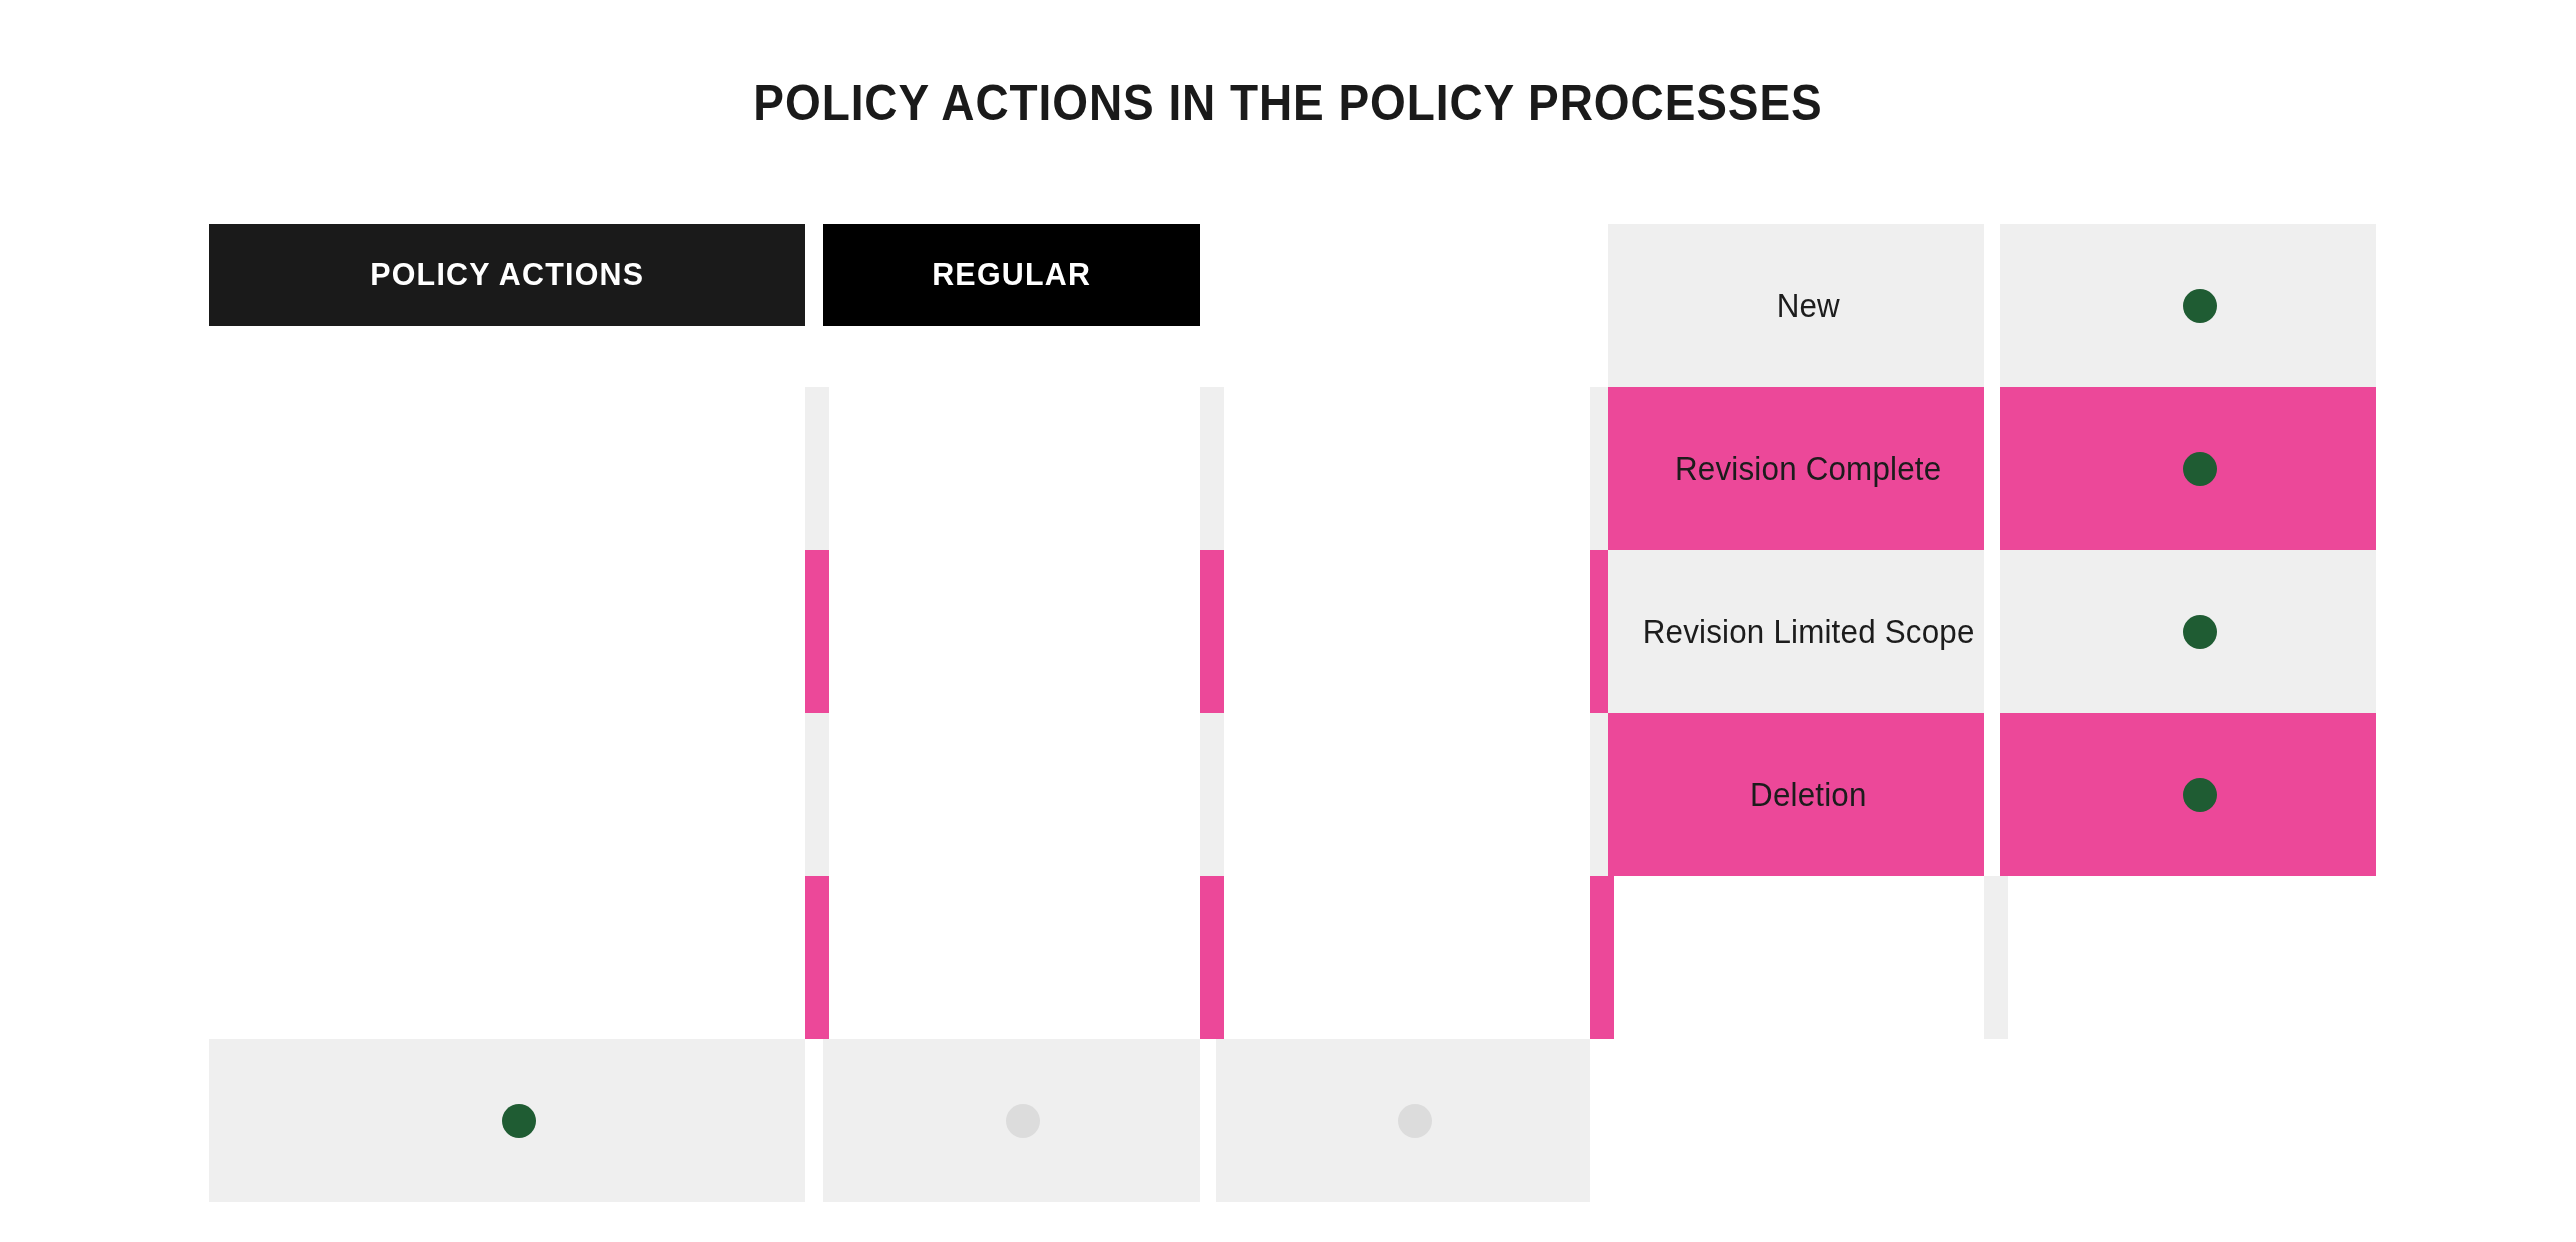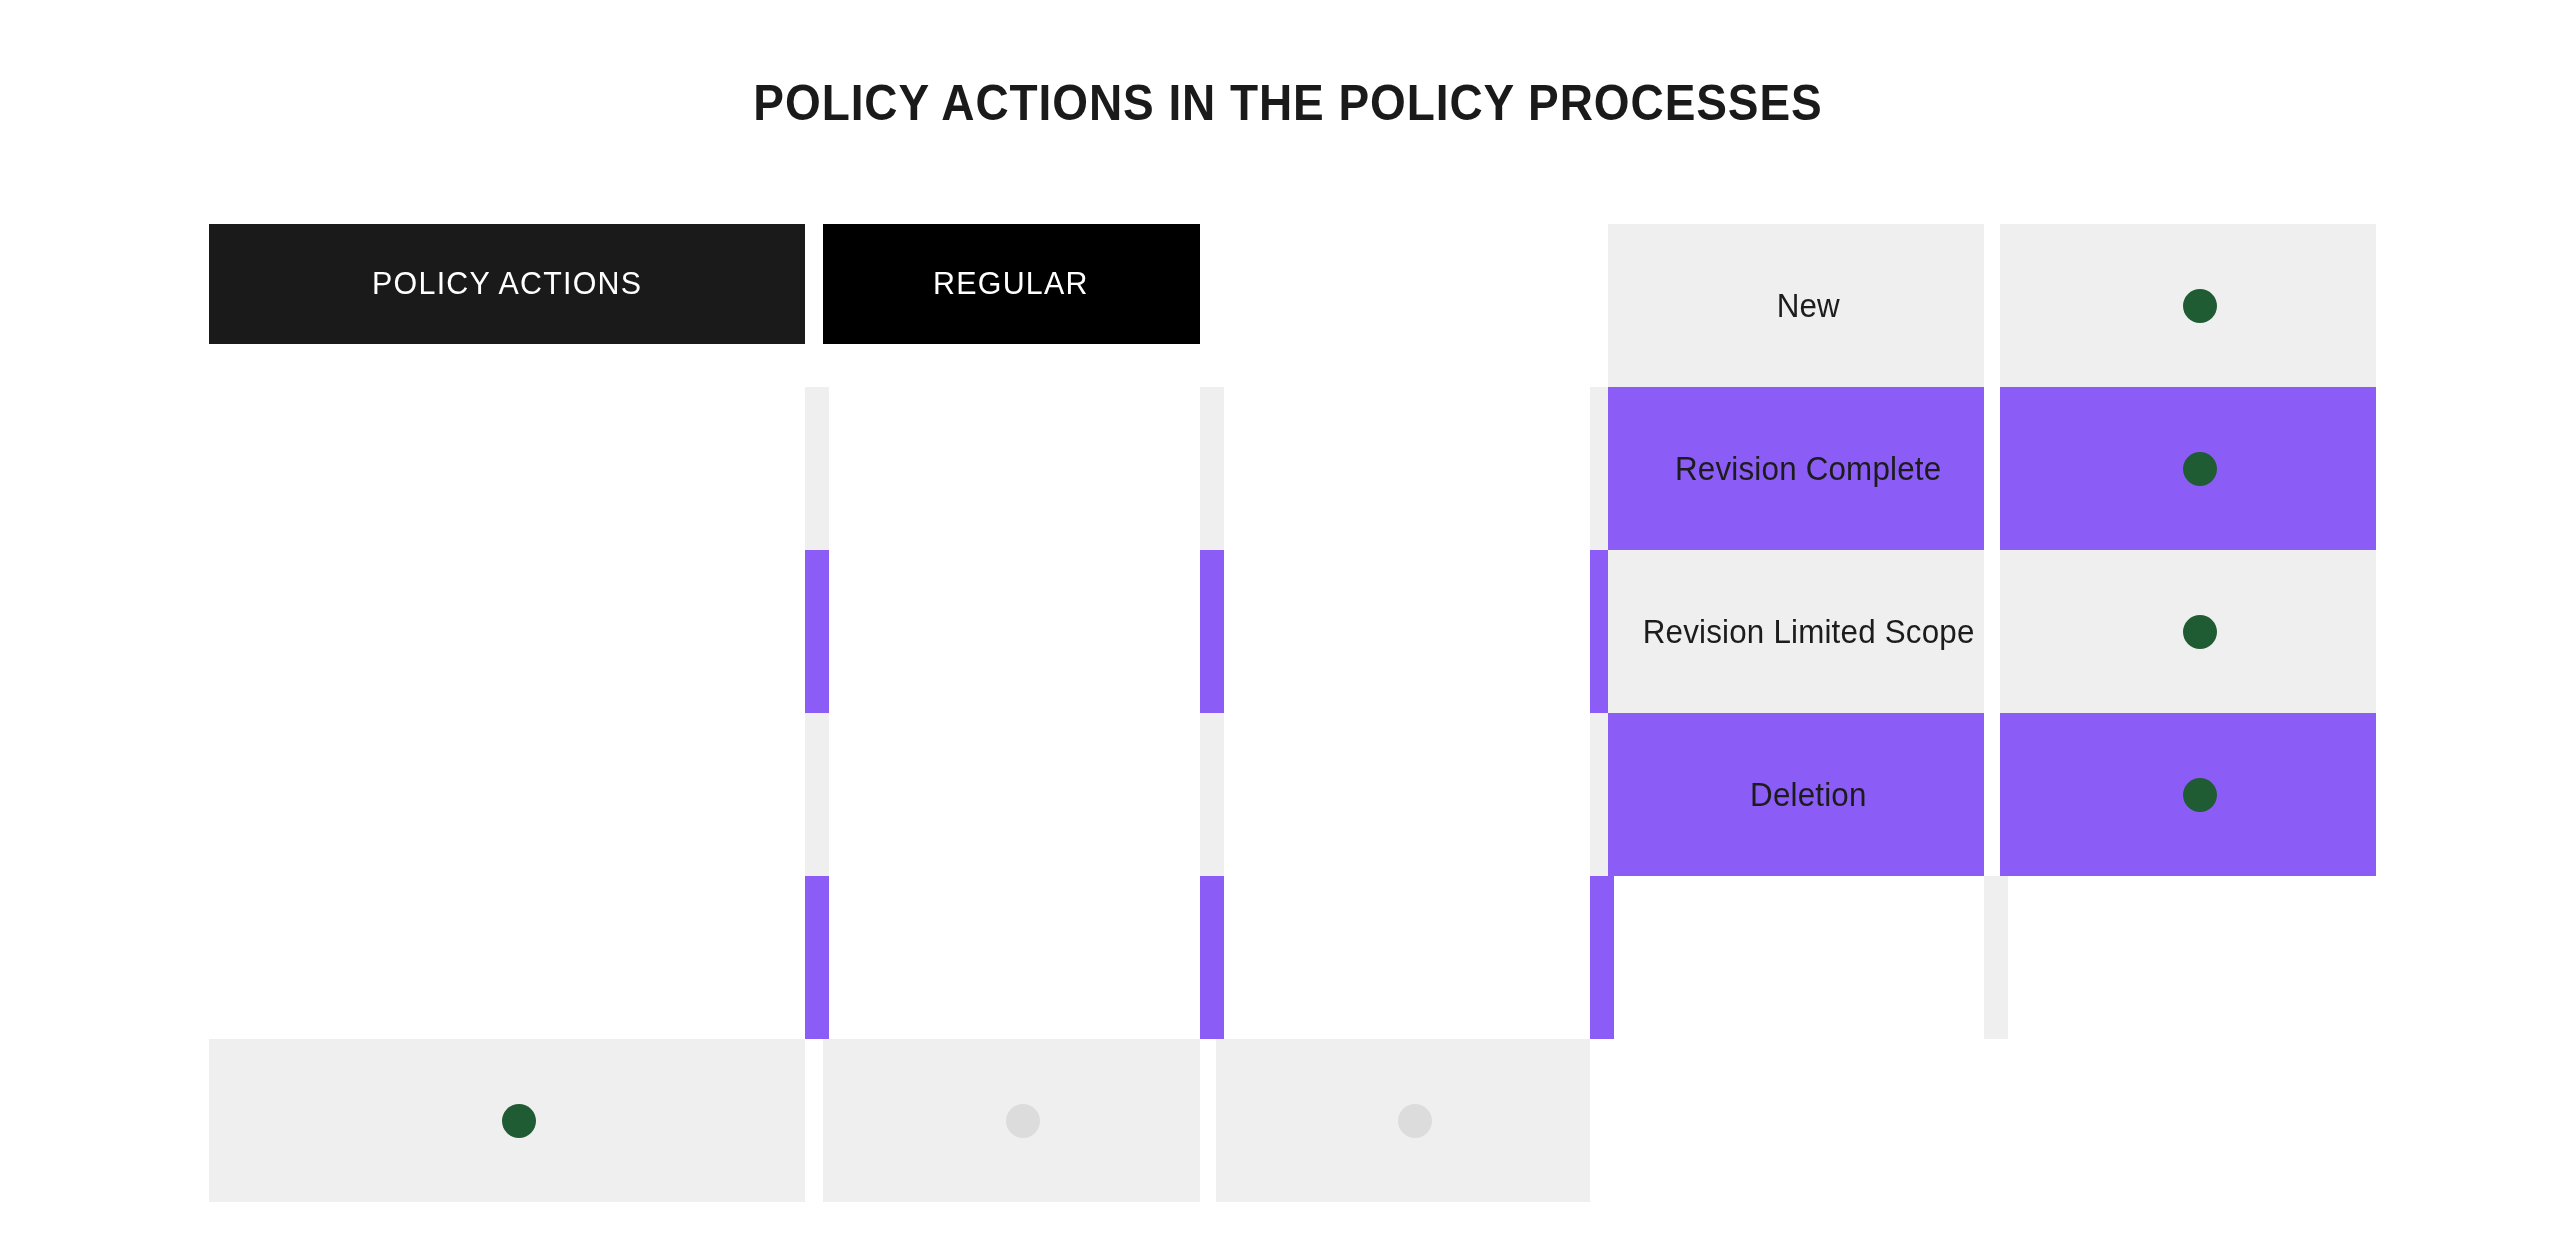--- a/index.html
+++ b/index.html
@@ -46,27 +46,27 @@
     left: 209px;
     top: 184px;
     width: 2167px;
     display: grid;
     grid-template-columns: 596px 17.7px 377px 16px 374px 18.5px 376px 16px 376px;
     grid-auto-rows: auto;
   }
 
   
   .hdr {
-    height: 120px;
+    height: 102px;
     display: flex;
     align-items: center;
     justify-content: center;
     text-align: center;
     color: #ffffff;
-    font-weight: normal;
+    font-weight: bold;
     font-size: 32px;
     letter-spacing: 1.3px;
     line-height: 1.12;
     box-sizing: border-box;
     padding: 3.2px 8px;
   }
   .hdr-dark { background: #1a1a1a; }
   .hdr-green { background: #000000; }
   .hdr .lbl { transform: scaleX(0.95); transform-origin: 50% 50%; }
 
@@ -75,21 +75,21 @@
   
   .cell {
     height: 163px;
     display: flex;
     align-items: center;
     justify-content: center;
     box-sizing: border-box;
     padding-left: 24px;
   }
   .cell.shade { background: #efefef; }
-  .cell.plain { background: #8b5cf6; justify-content: center; }
+  .cell.plain { background: #ec4899; justify-content: center; }
 
   .rowlabel {
     font-size: 33px;
     color: #1c1c1c;
     font-weight: normal;
     text-align: center;
     letter-spacing: 0.2px;
     transform: scaleX(0.95);
     transform-origin: 50% 50%;
     white-space: nowrap;

